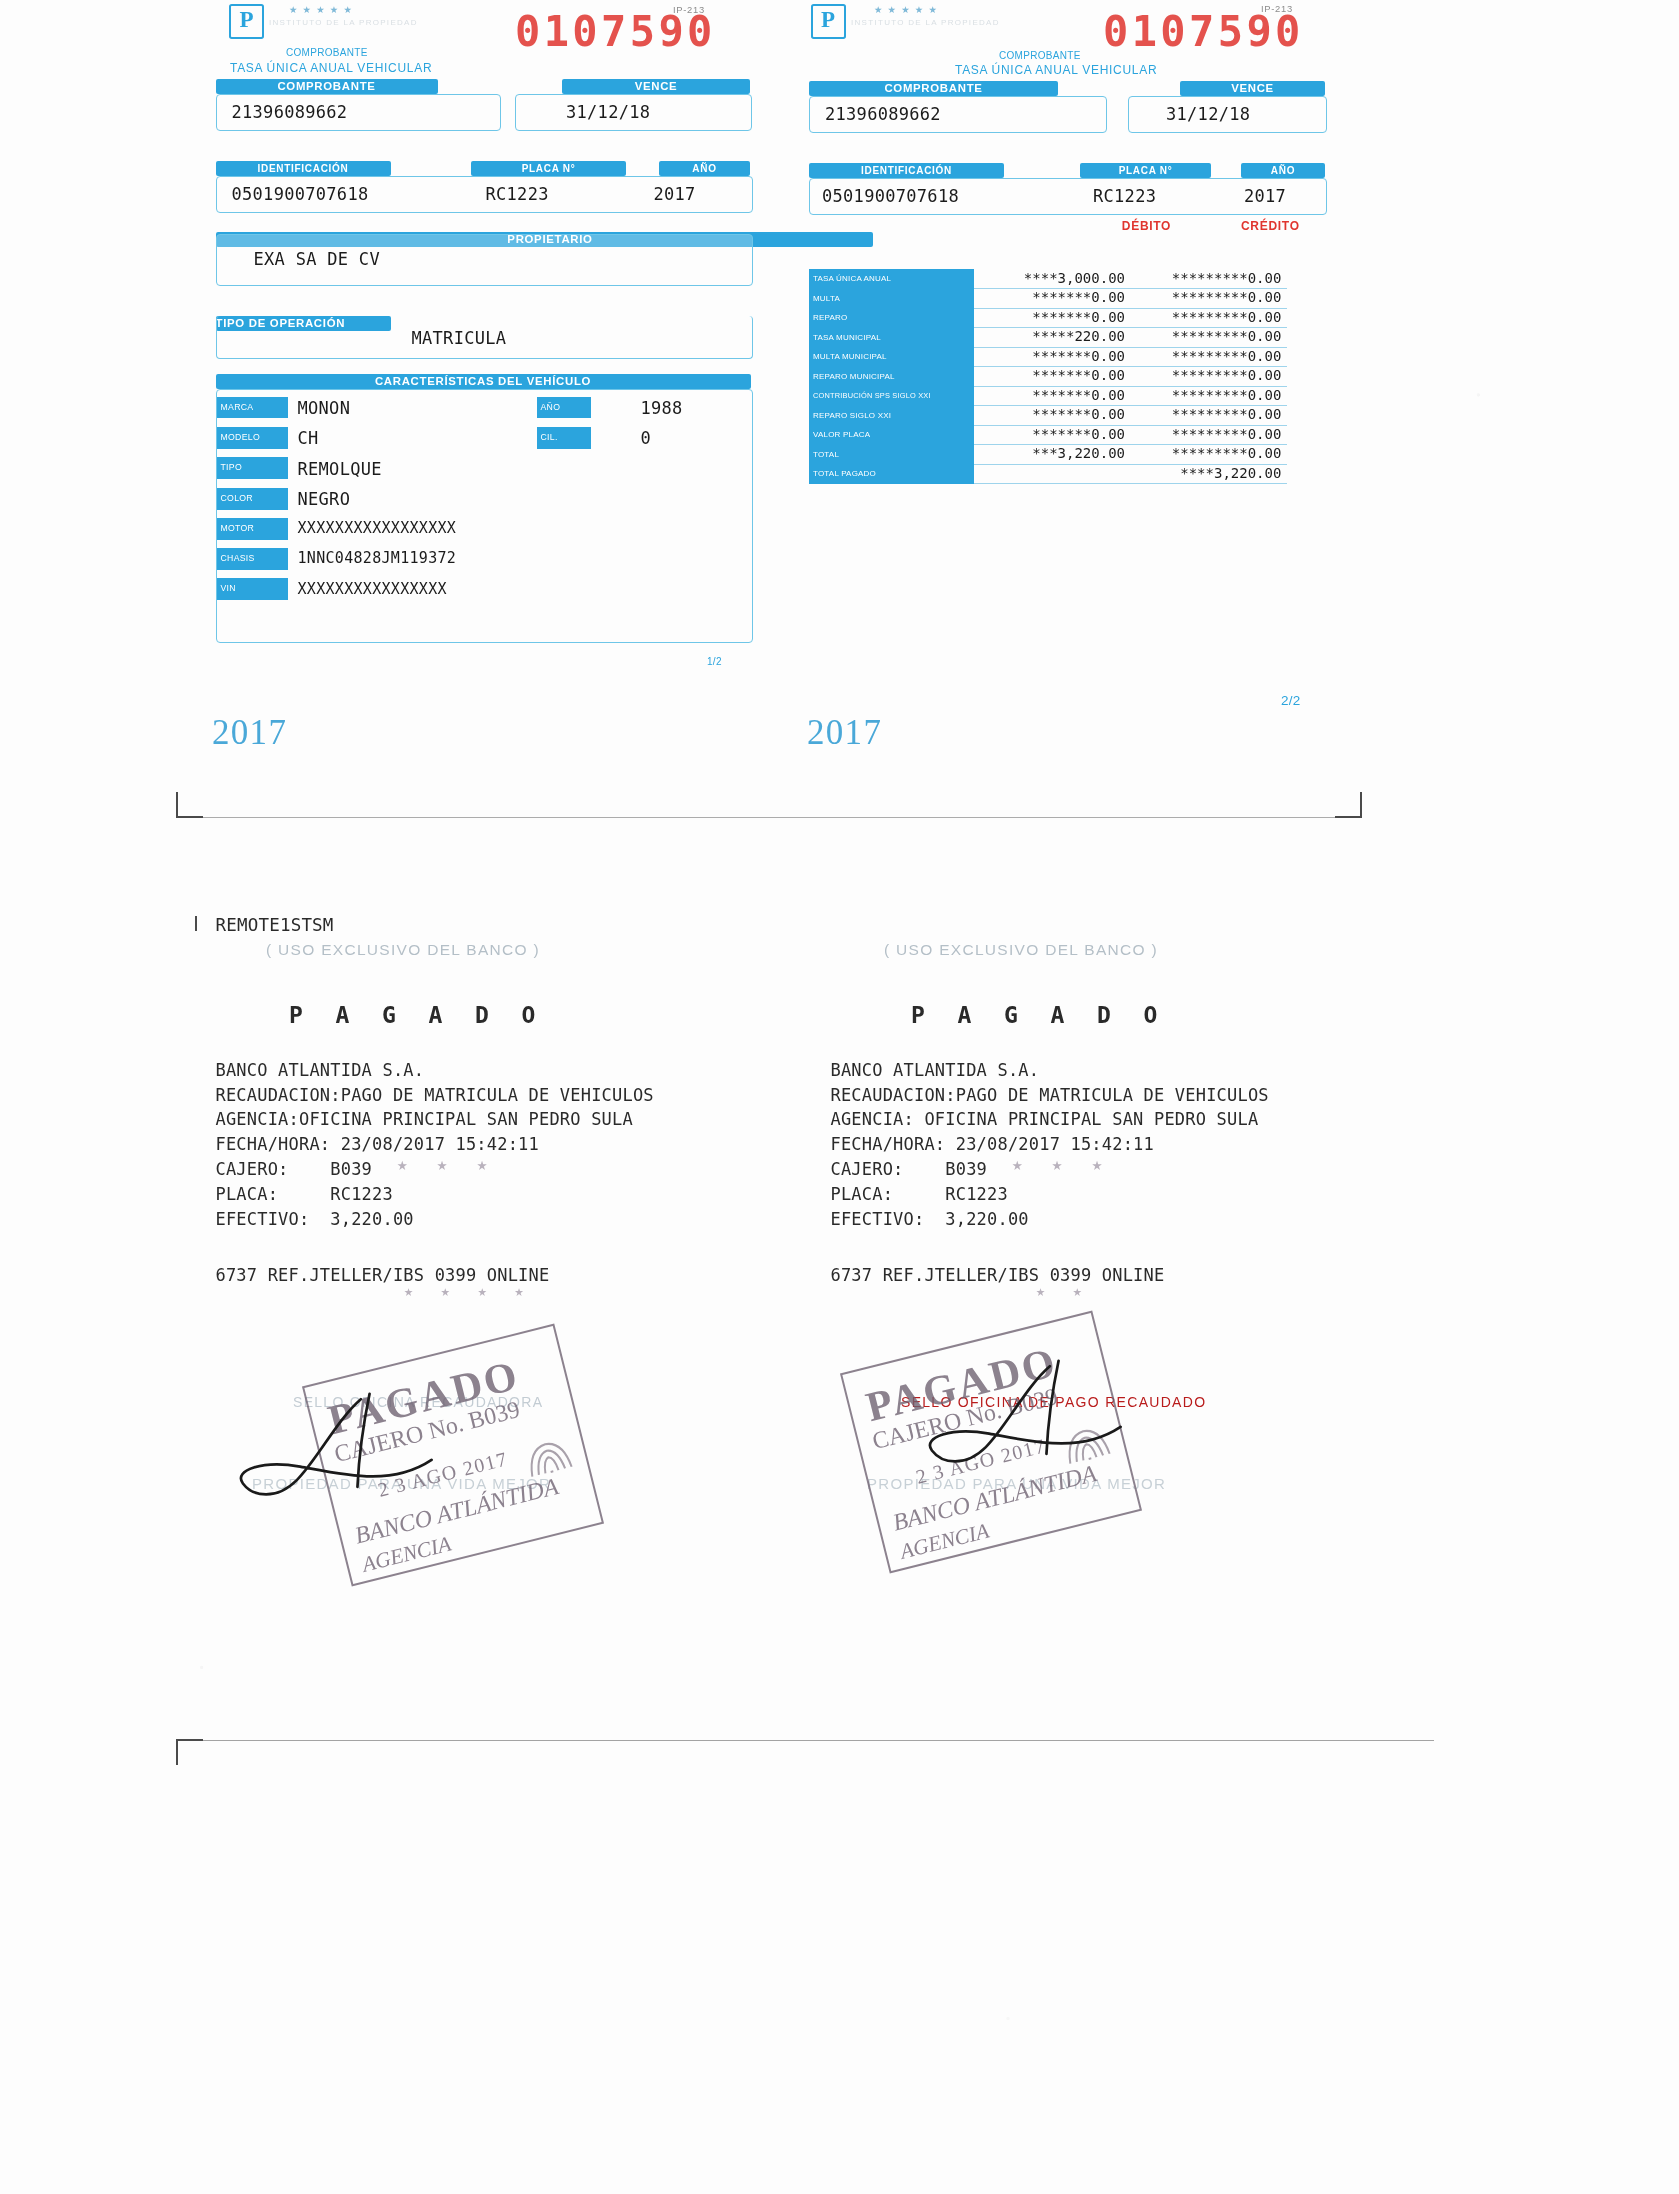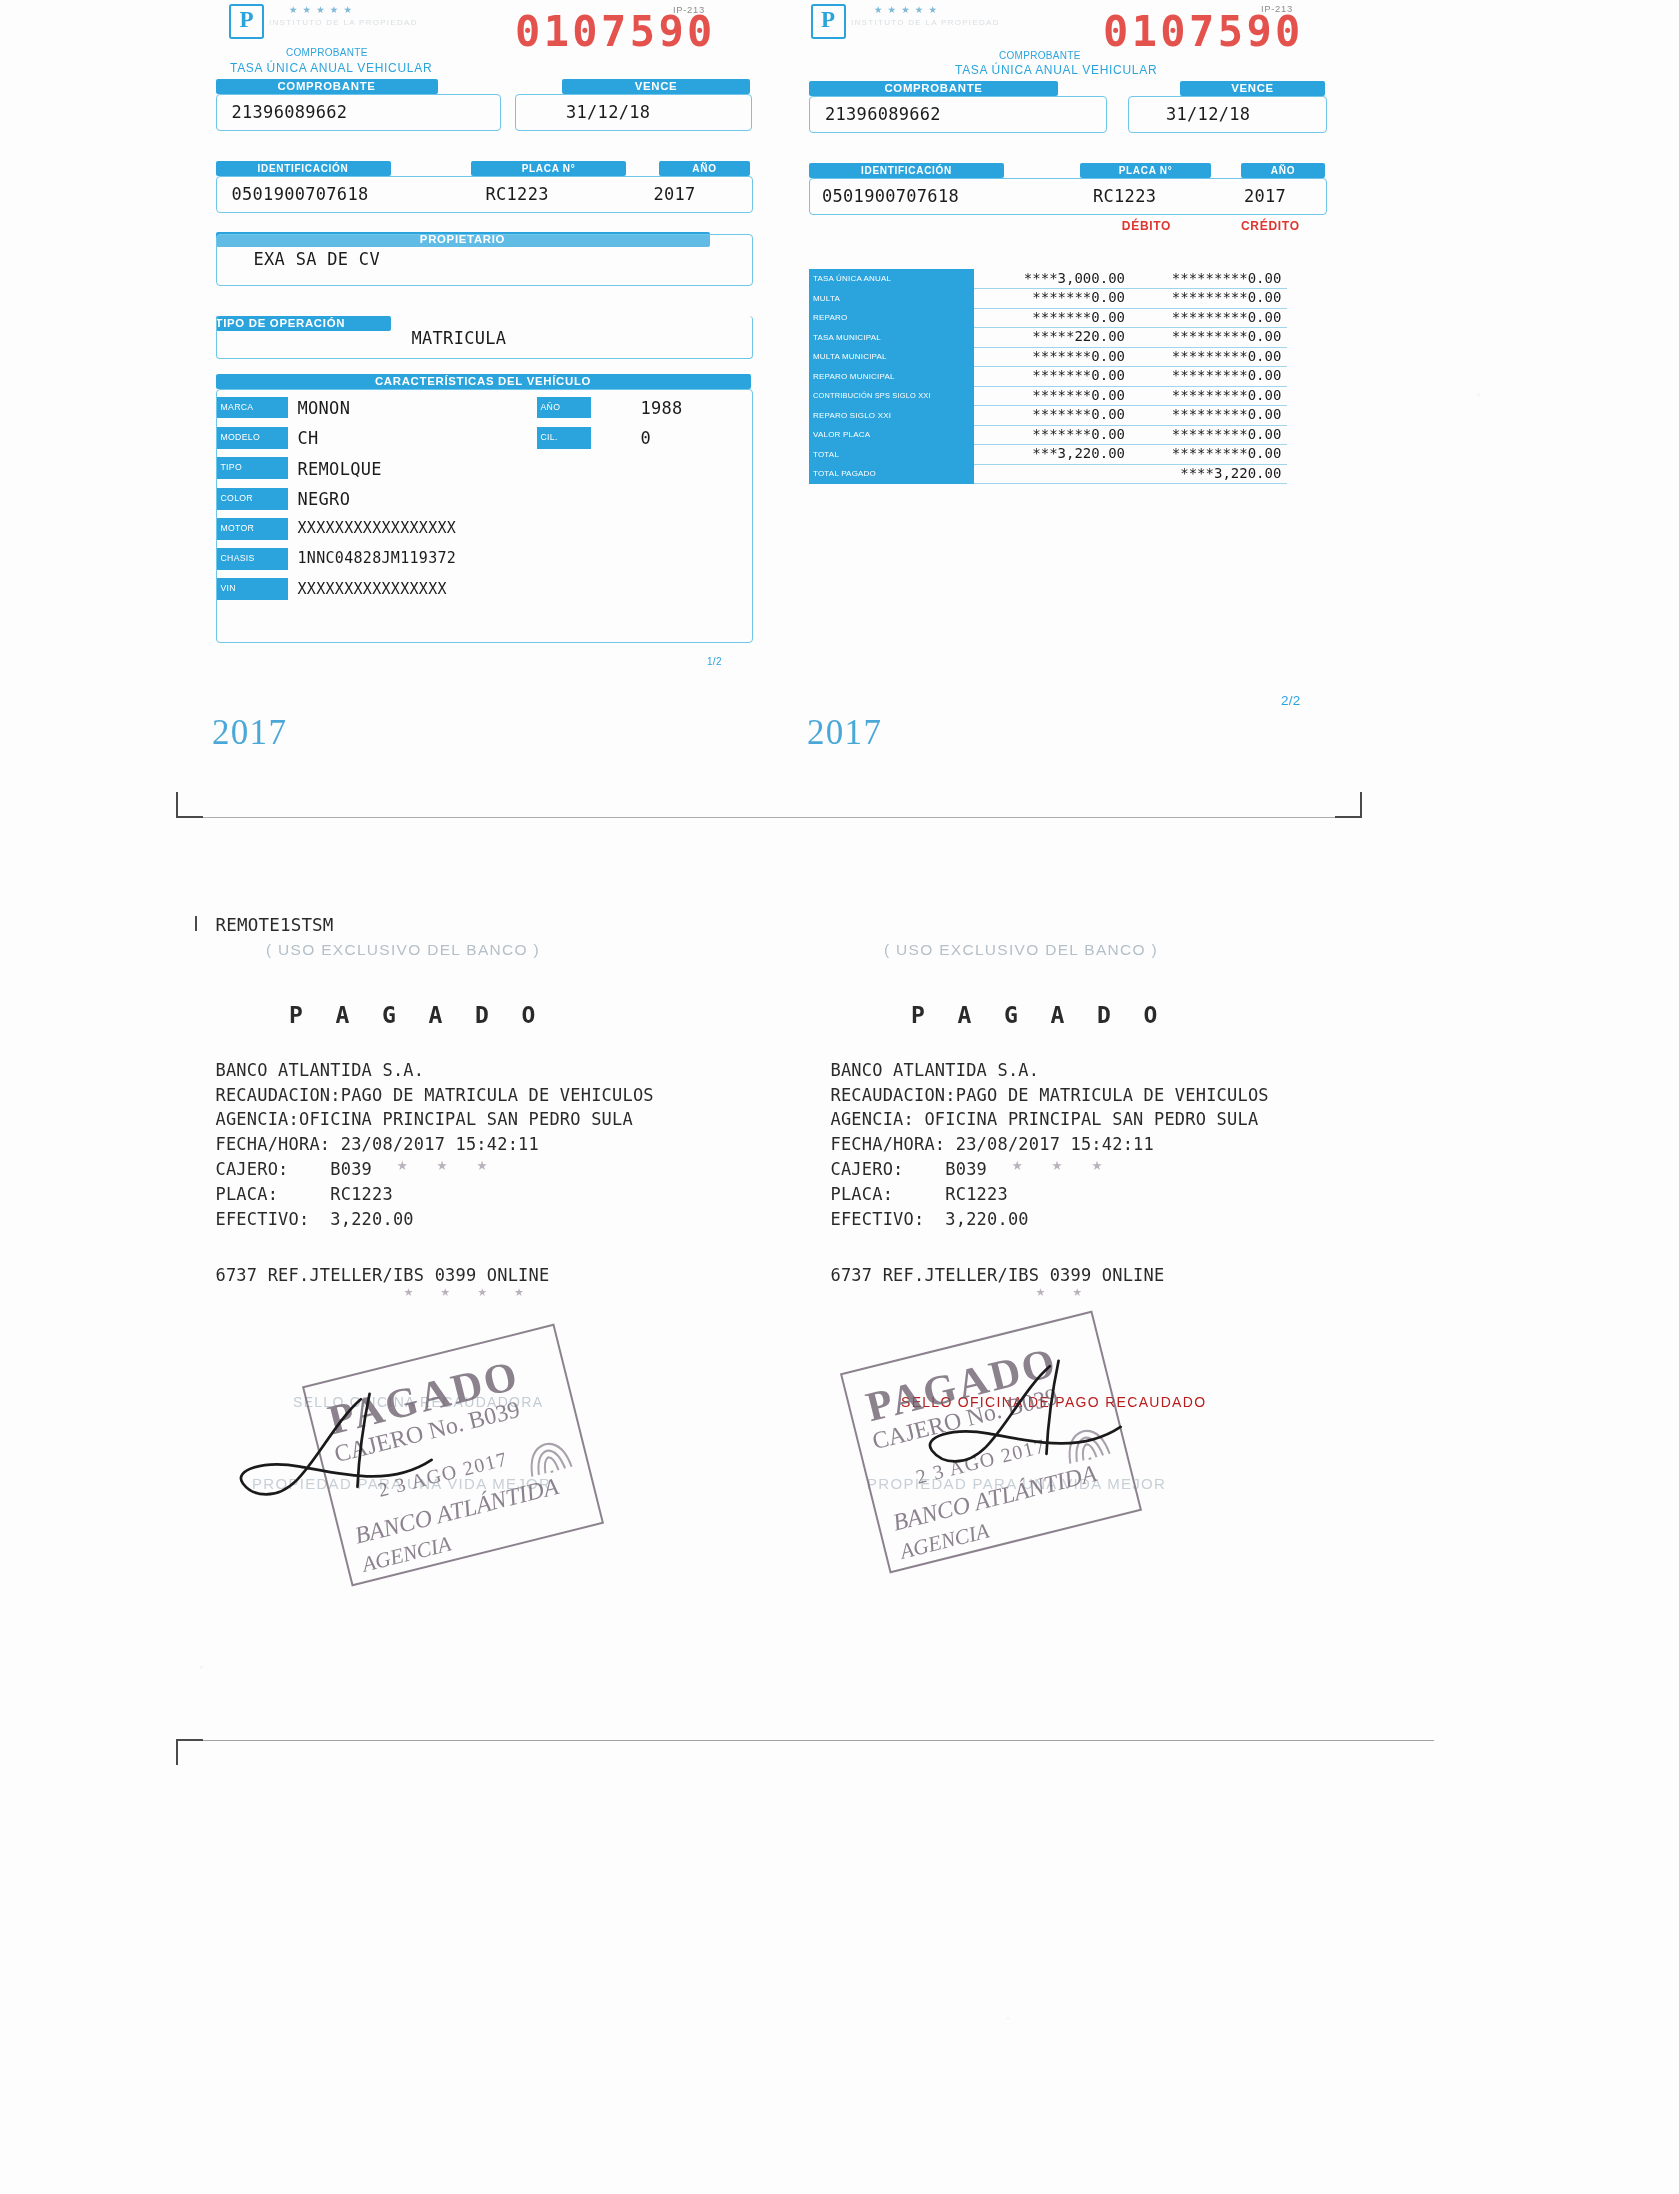--- a/index.html
+++ b/index.html
@@ -157,21 +157,21 @@
   <div class="blue-hdr" style="position:absolute; left:13.5px; top:161px; width:175px; font-size:10px;">IDENTIFICACIÓN</div>
   <div class="blue-hdr" style="position:absolute; left:269px; top:161px; width:155px; font-size:10px;">PLACA N°</div>
   <div class="blue-hdr" style="position:absolute; left:457px; top:161px; width:91px; font-size:10px;">AÑO</div>
 
   <div class="blue-box" style="position:absolute; left:13.5px; top:176px; width:535px; height:35px;">
     <span class="hand" style="position:absolute; left:15px; top:6.7px;">0501900707618</span>
     <span class="hand" style="position:absolute; left:269px; top:6.7px;">RC1223</span>
     <span class="hand" style="position:absolute; left:437px; top:6.7px;">2017</span>
   </div>
 
-  <div class="blue-hdr" style="position:absolute; left:13.5px; top:232px; width:494px;">PROPIETARIO</div>
+  <div class="blue-hdr" style="position:absolute; left:13.5px; top:232px; width:645px;padding-left:12px;">PROPIETARIO</div>
   <div class="blue-box" style="position:absolute; left:13.5px; top:234px; width:535px; height:50px;">
     <span class="hand" style="position:absolute; left:37px; top:13.5px;">EXA SA DE CV</span>
   </div>
 
   <div class="blue-hdr" style="position:absolute; left:13.5px; top:316px; width:175px; text-align:left; ">TIPO DE OPERACIÓN</div>
   <div class="blue-box" style="position:absolute; left:13.5px; top:316px; width:535px; height:42px; background:transparent; border-top:none;">
     <span class="hand" style="position:absolute; left:195px; top:12px;">MATRICULA</span>
   </div>
 
   <div class="blue-hdr" style="position:absolute; left:13.5px; top:374px; width:535px;">CARACTERÍSTICAS DEL VEHÍCULO</div>

